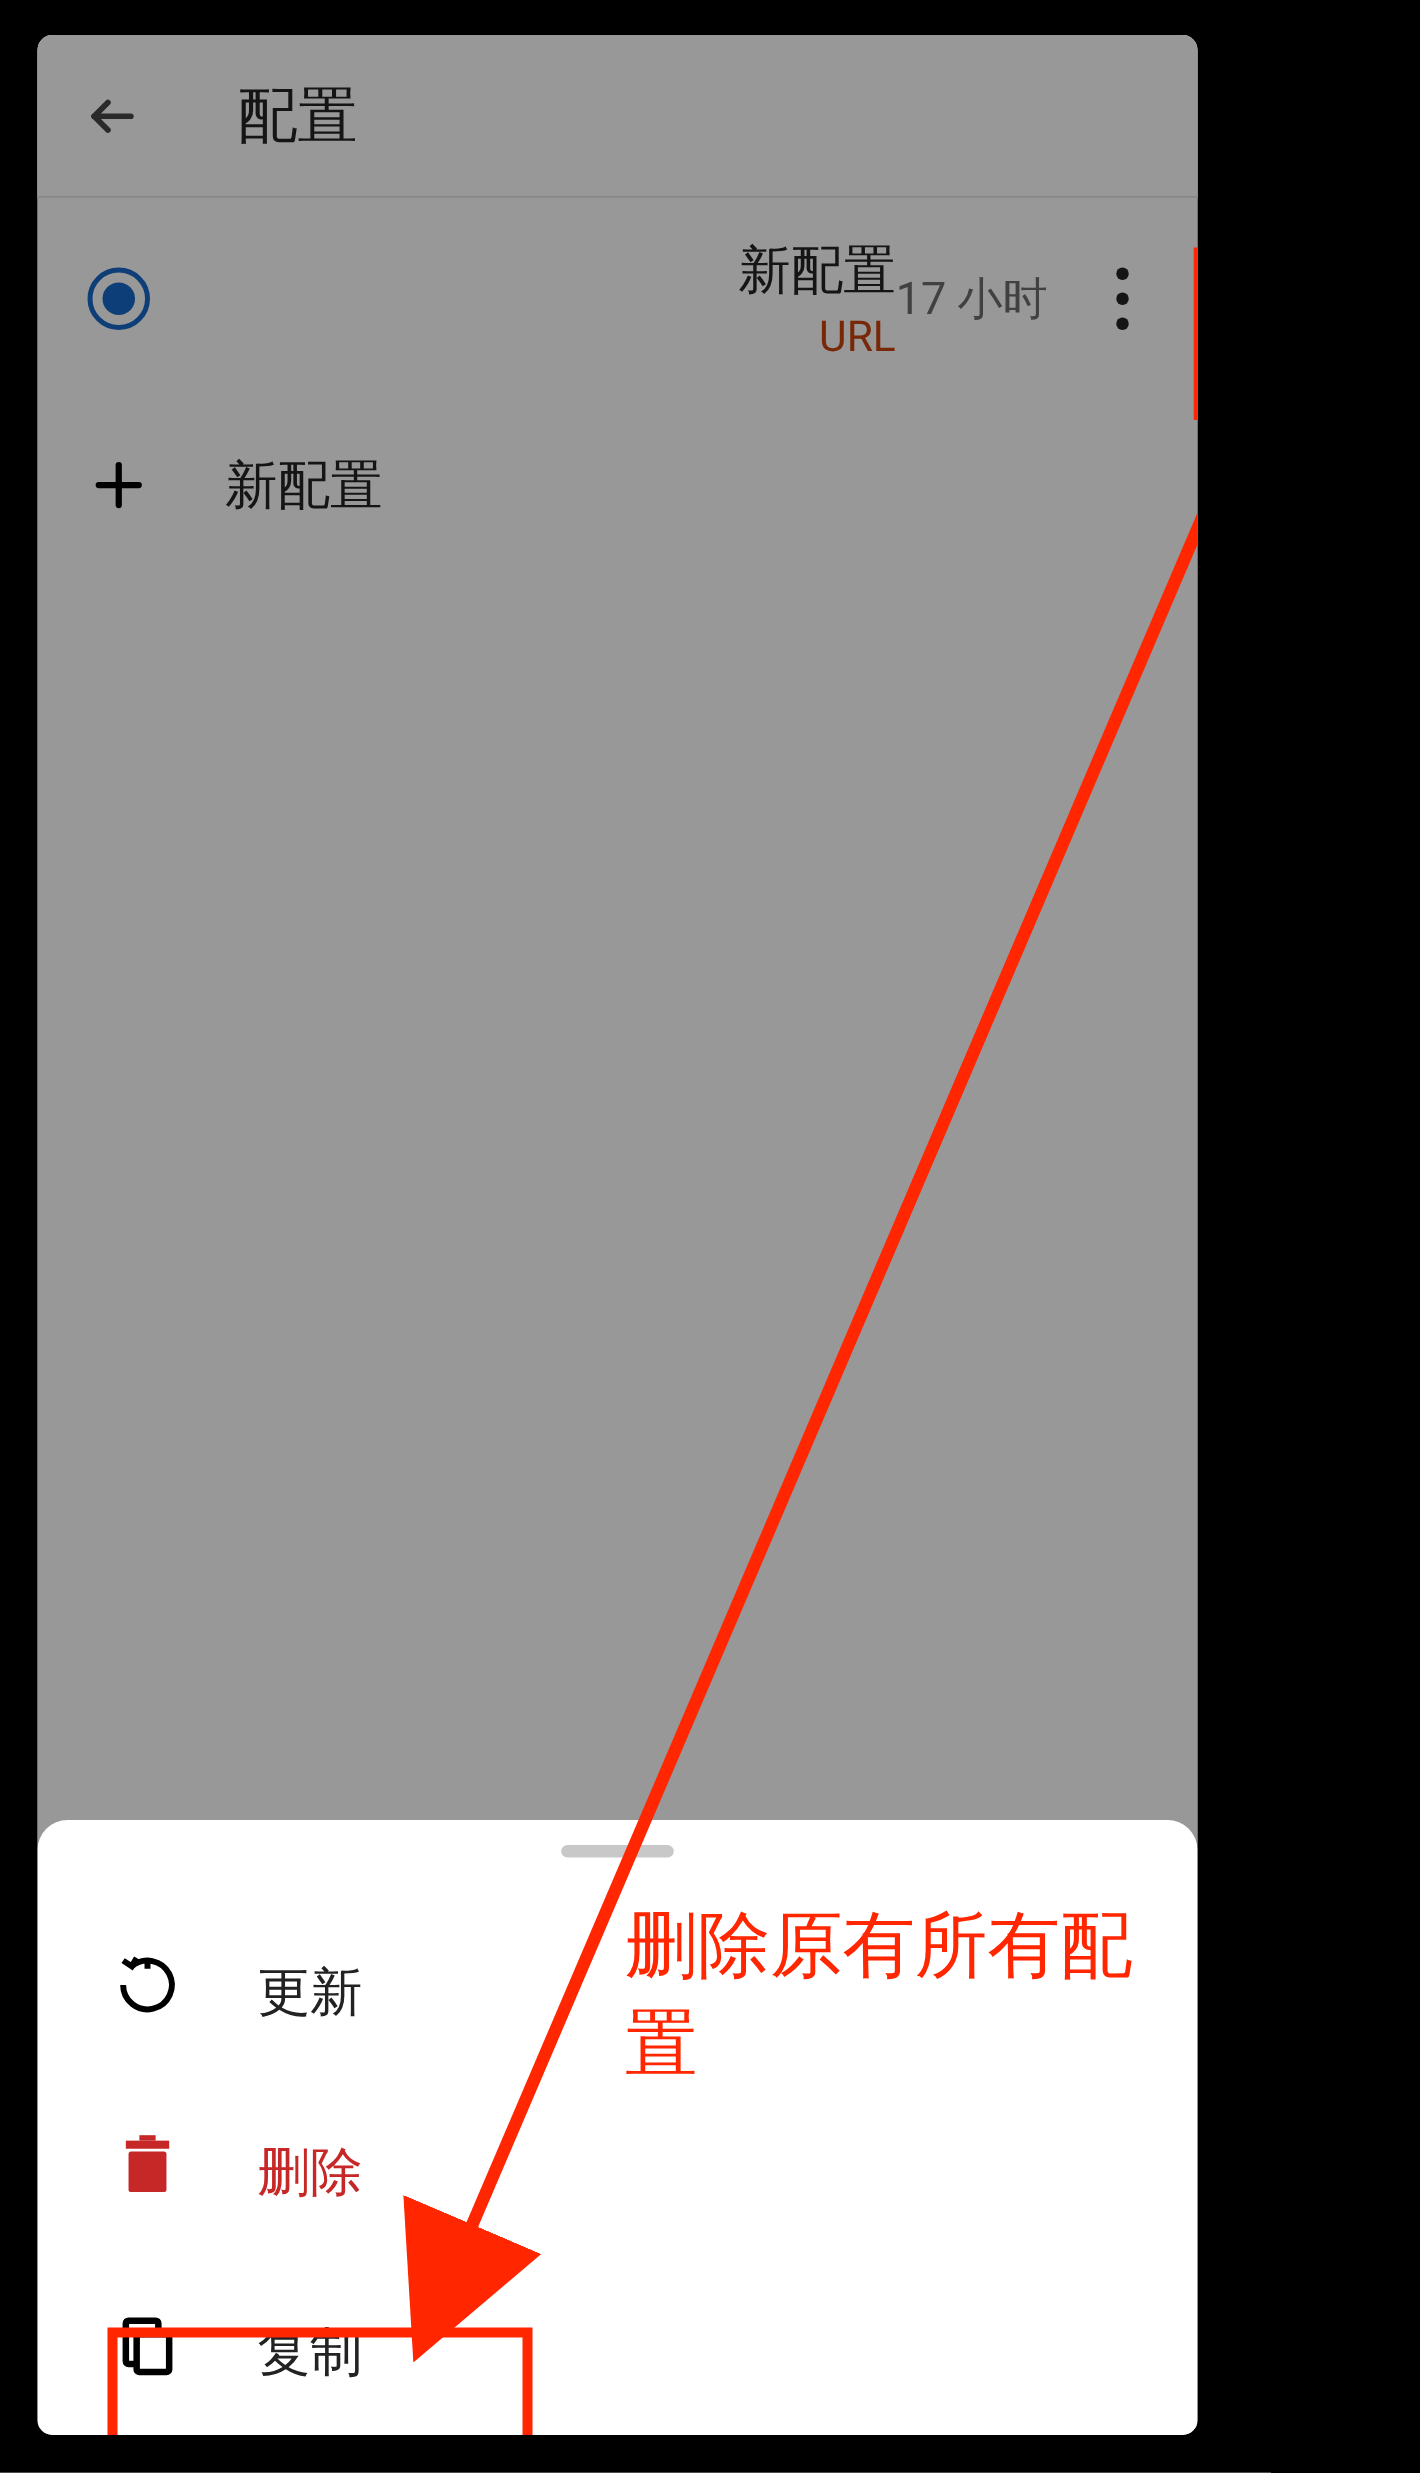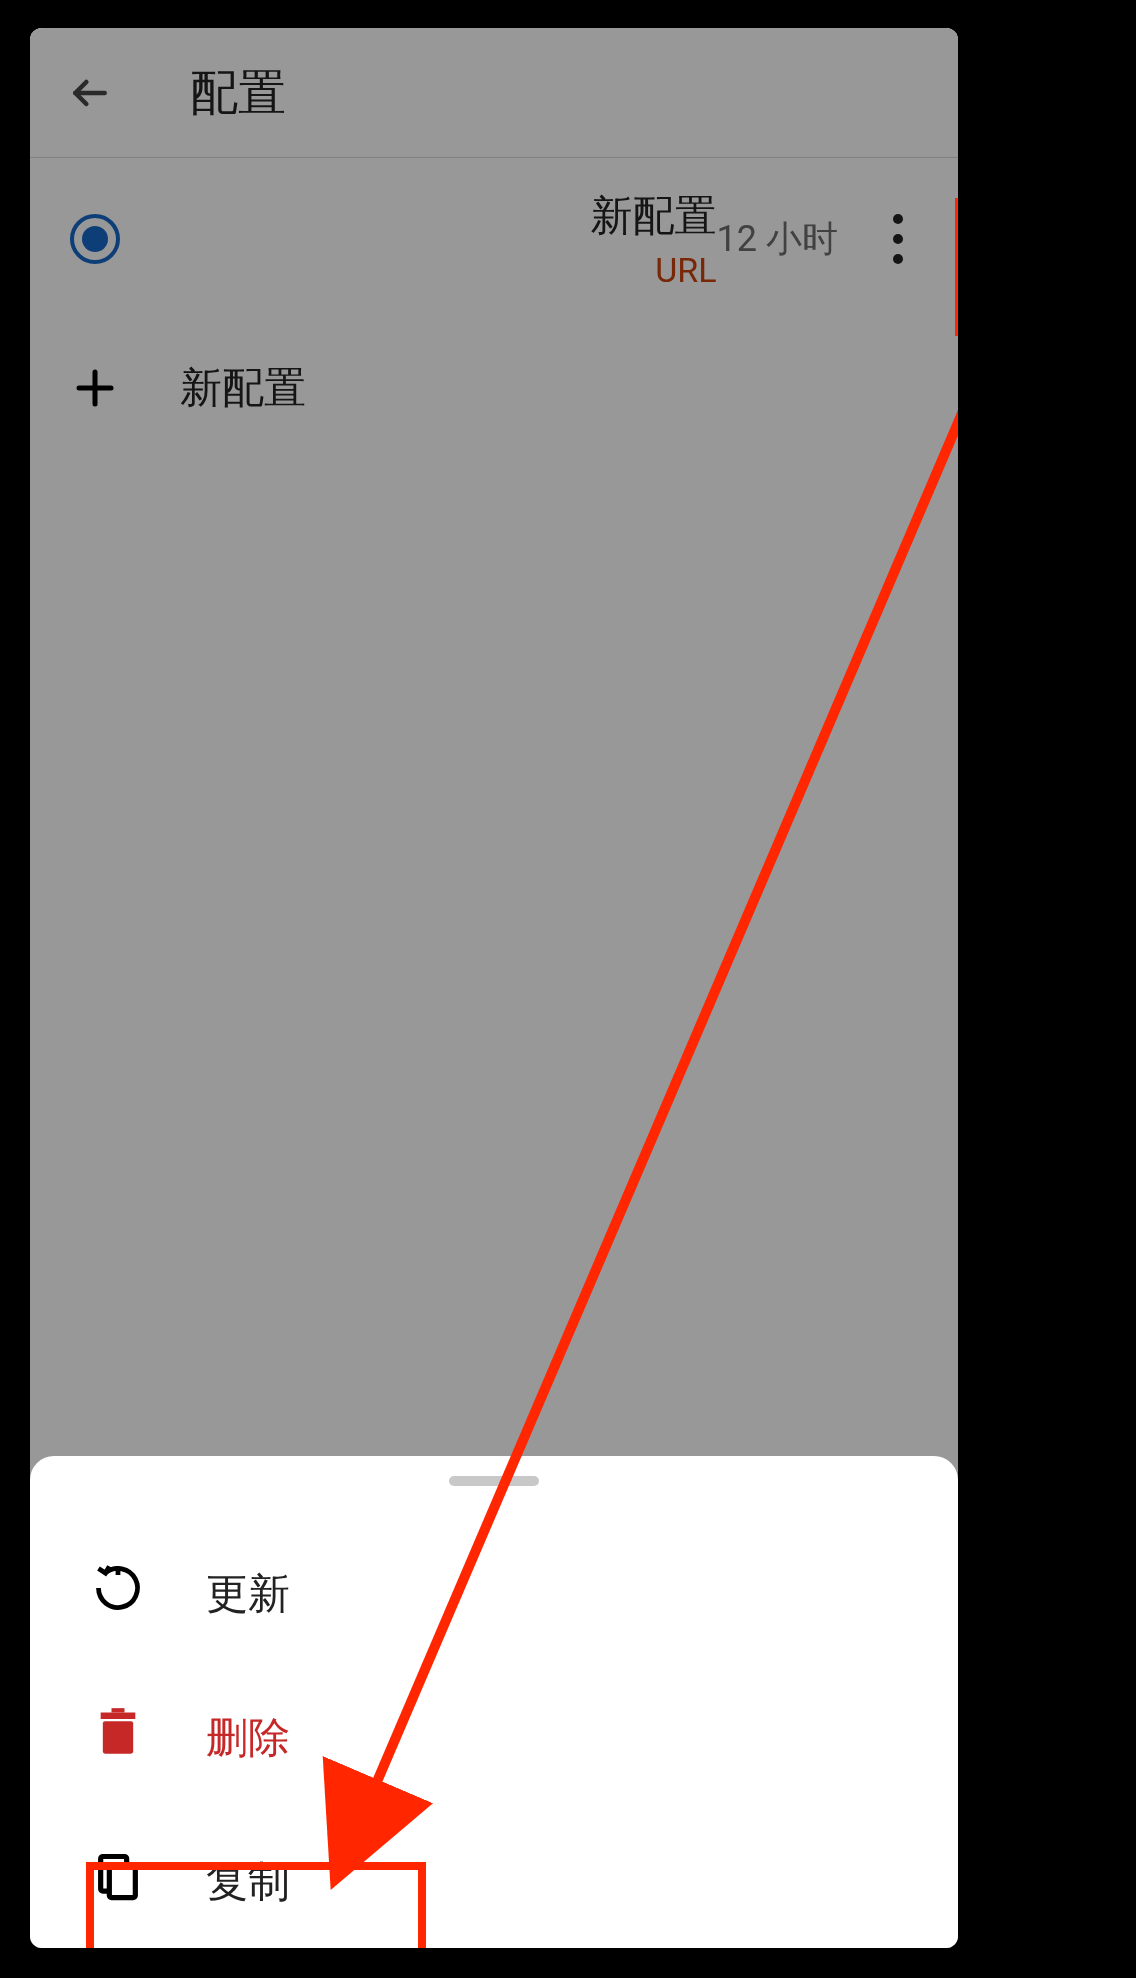--- a/index.html
+++ b/index.html
@@ -229,21 +229,21 @@
     <div class="app-title">配置</div>
   </div>
 
   <div class="content">
     <div class="config-row">
       <div class="radio"></div>
       <div class="config-text">
         <div class="config-name">新配置</div>
         <div class="config-sub">URL</div>
       </div>
-      <div class="config-time">12 小时</div>
+      <div class="config-time">17 小时</div>
       <div class="more-btn">
         <span class="dot"></span>
         <span class="dot"></span>
         <span class="dot"></span>
       </div>
     </div>
 
     <div class="add-row">
       <div class="plus-icon">
         <svg width="48" height="48" viewBox="0 0 24 24" fill="none" stroke="#000" stroke-width="2.5" stroke-linecap="round">
@@ -289,20 +289,21 @@
             <rect x="8" y="8" width="12" height="14" rx="1"></rect>
             <path d="M16 8 V4 a1 1 0 0 0 -1 -1 H5 a1 1 0 0 0 -1 1 v14 a1 1 0 0 0 1 1 h3"></path>
           </svg>
       </div>
       <div class="sheet-label">复制</div>
     </div>
   </div>
 
   <div class="anno-box-more"></div>
   <div class="anno-box-delete"></div>
+  <div class="anno-text">删除原有所有配置</div>
   <svg class="arrow-svg">
     <defs>
       <marker id="ah" markerWidth="12" markerHeight="12" refX="2" refY="6" orient="auto">
         <path d="M0,0 L12,6 L0,12 Z" fill="#ff2600"></path>
       </marker>
     </defs>
     <line x1="960" y1="320" x2="340" y2="1770" stroke="#ff2600" stroke-width="10" marker-end="url(#ah)"></line>
   </svg>
 </div>
 

